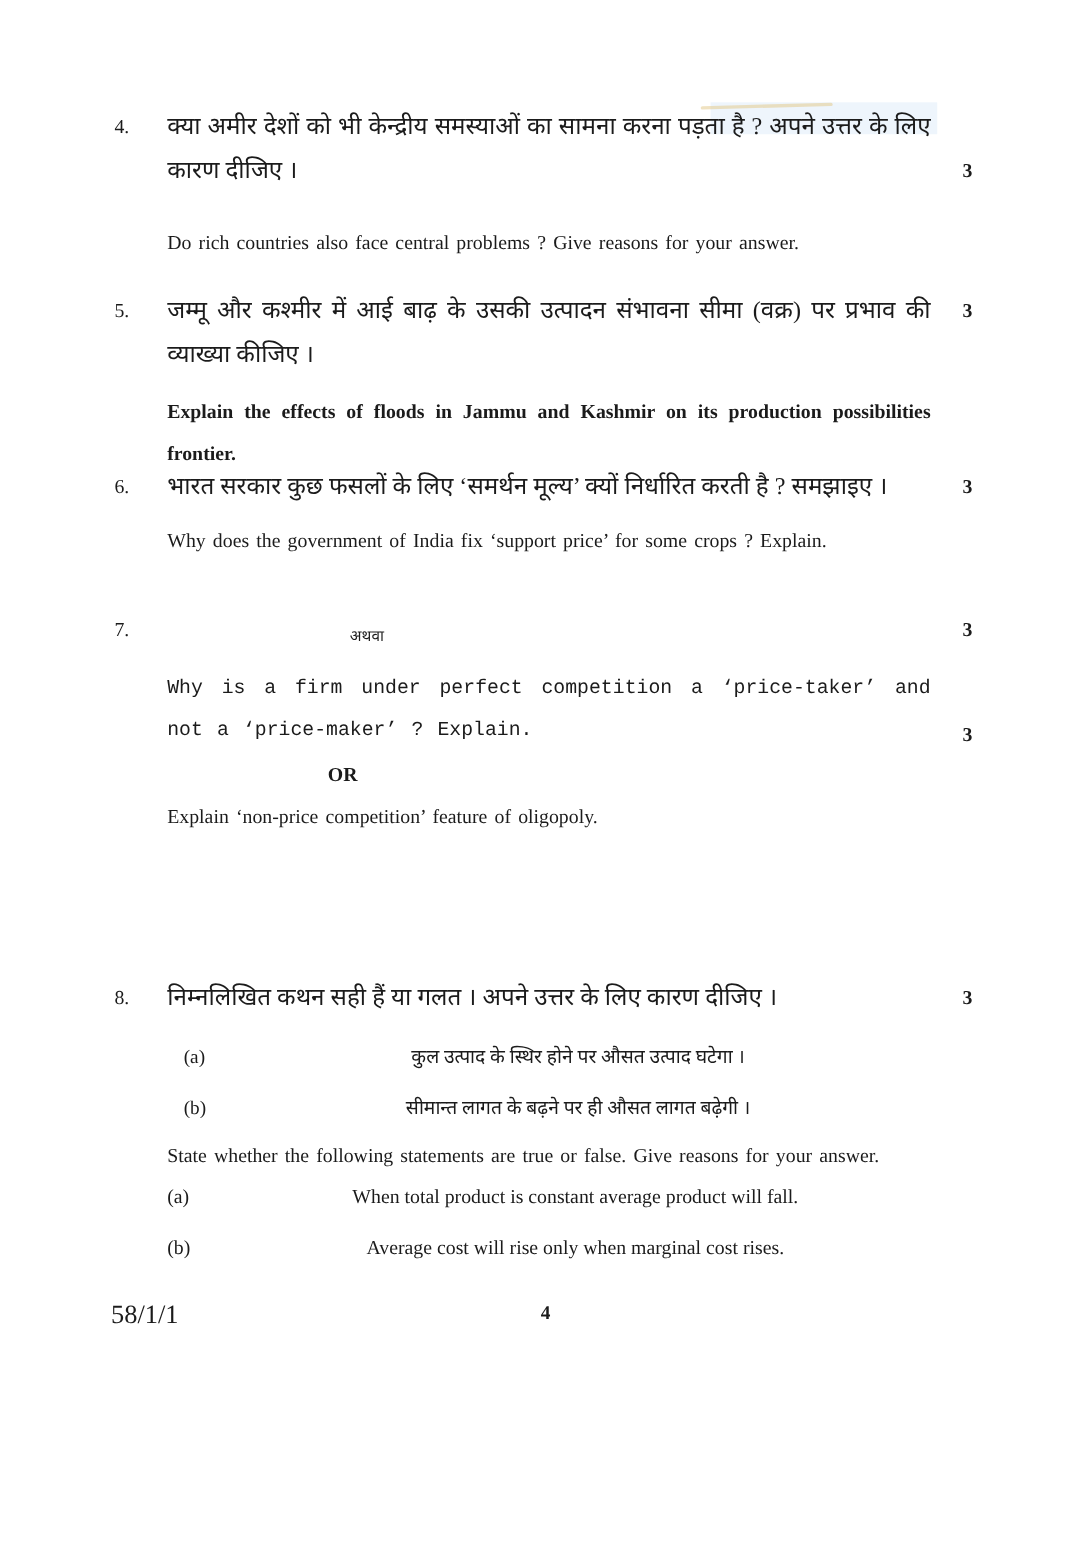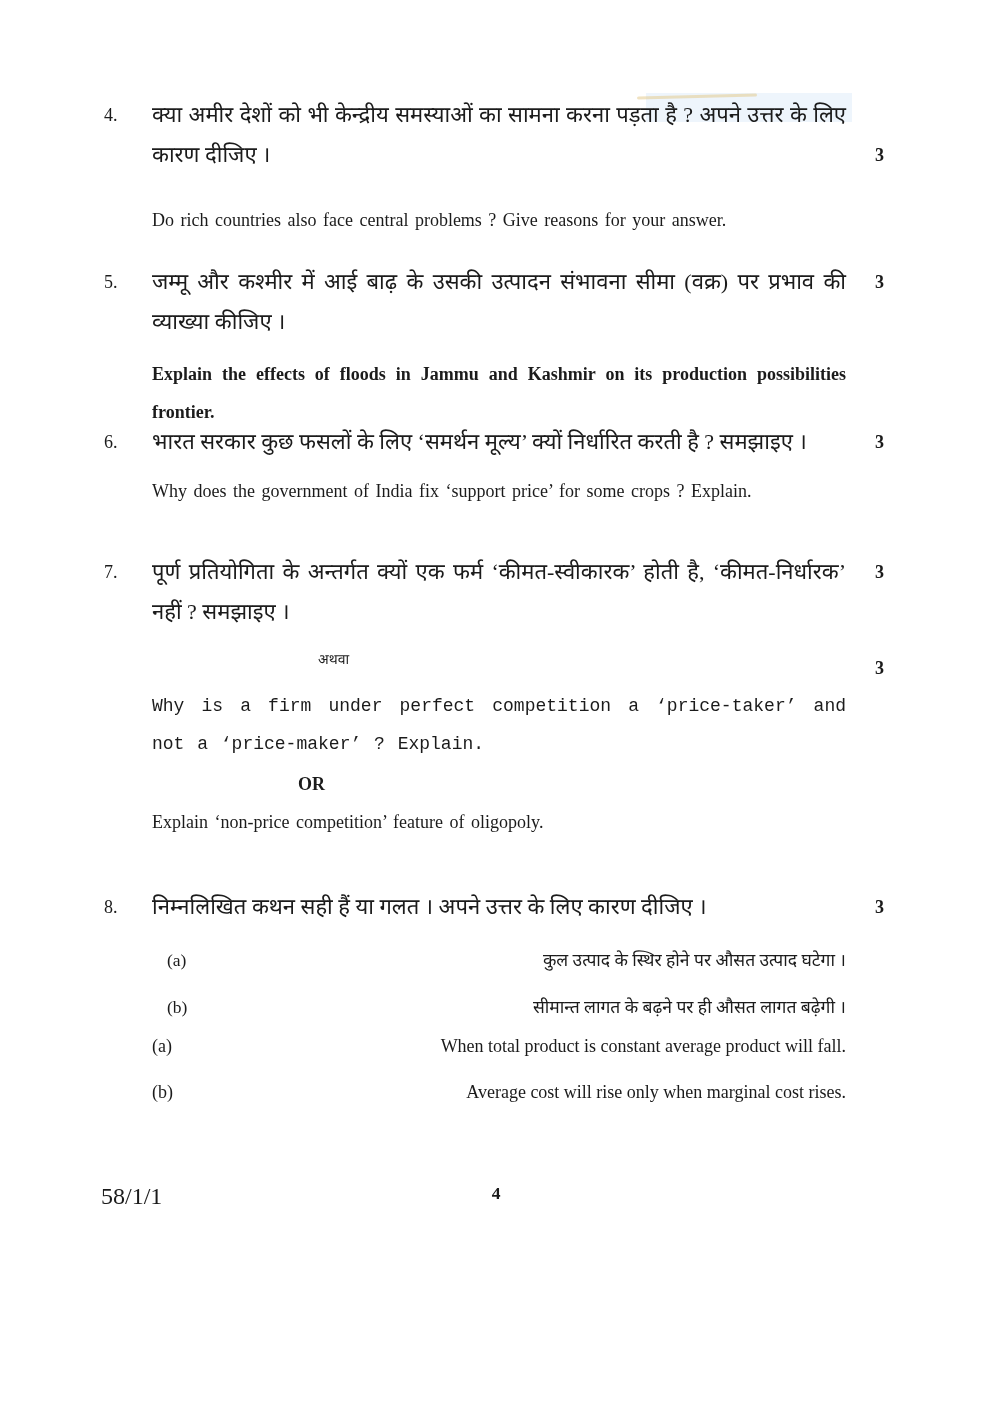--- a/index.html
+++ b/index.html
@@ -71,21 +71,21 @@
   .sub-hi { font-size: 17.5px; line-height: 40px; }
   .sub-en { font-size: 18px; line-height: 38px; }
   .lbl-hi {
     flex: 0 0 53px;
     box-sizing: border-box;
     padding-left: 15px;
   }
   .lbl-en {
     flex: 0 0 48px;
   }
-  .sub-text { flex: 1 1 auto; text-align: right; }
+  .sub-text { flex: 1 1 auto; text-align: center; }
   .footer-code {
     position: absolute;
     left: 101px;
     top: 1183px;
     font-weight: normal;
     font-size: 24px;
   }
   .footer-page {
     position: absolute;
     left: 0;
@@ -150,21 +150,20 @@
       <div class="hi">भारत सरकार कुछ फसलों के लिए ‘समर्थन मूल्य’ क्यों निर्धारित करती है ? समझाइए ।</div>
       <div class="en" style="margin-top:10px;">Why does the government of India fix ‘support price’ for some crops ? Explain.</div>
     </div>
   </div>
 
   <div class="q" style="top:552px;">
     <span class="qnum">7.</span>
     <span class="marks" style="top:0px;">3</span>
     <span class="marks" style="top:96px;">3</span>
     <div class="qbody">
-      <div class="hi">पूर्ण प्रतियोगिता के अन्तर्गत क्यों एक फर्म ‘कीमत-स्वीकारक’ होती है, ‘कीमत-निर्धारक’ नहीं ? समझाइए ।</div>
       <div class="or-hi">अथवा</div>
       <div class="en" style="margin-top:7px;font-family:Liberation Mono, monospace;">Why is a firm under perfect competition a ‘price-taker’ and not a ‘price-maker’ ? Explain.</div>
       <div class="or-en">OR</div>
       <div class="en">Explain ‘non-price competition’ feature of oligopoly.</div>
     </div>
   </div>
 
   <div class="q" style="top:887px;">
     <span class="qnum">8.</span>
     <span class="marks" style="top:0px;">3</span>
@@ -173,20 +172,21 @@
 
       <div class="sub sub-hi" style="margin-top:13px;">
         <span class="lbl-hi">(a)</span>
         <span class="sub-text">कुल उत्पाद के स्थिर होने पर औसत उत्पाद घटेगा ।</span>
       </div>
       <div class="sub sub-hi" style="margin-top:7px;">
         <span class="lbl-hi">(b)</span>
         <span class="sub-text">सीमान्त लागत के बढ़ने पर ही औसत लागत बढ़ेगी ।</span>
       </div>
 
+      <div class="en" style="margin-top:4px;">State whether the following statements are true or false. Give reasons for your answer.</div>
 
       <div class="sub sub-en">
         <span class="lbl-en">(a)</span>
         <span class="sub-text">When total product is constant average product will fall.</span>
       </div>
       <div class="sub sub-en" style="margin-top:8px;">
         <span class="lbl-en">(b)</span>
         <span class="sub-text">Average cost will rise only when marginal cost rises.</span>
       </div>
     </div>

